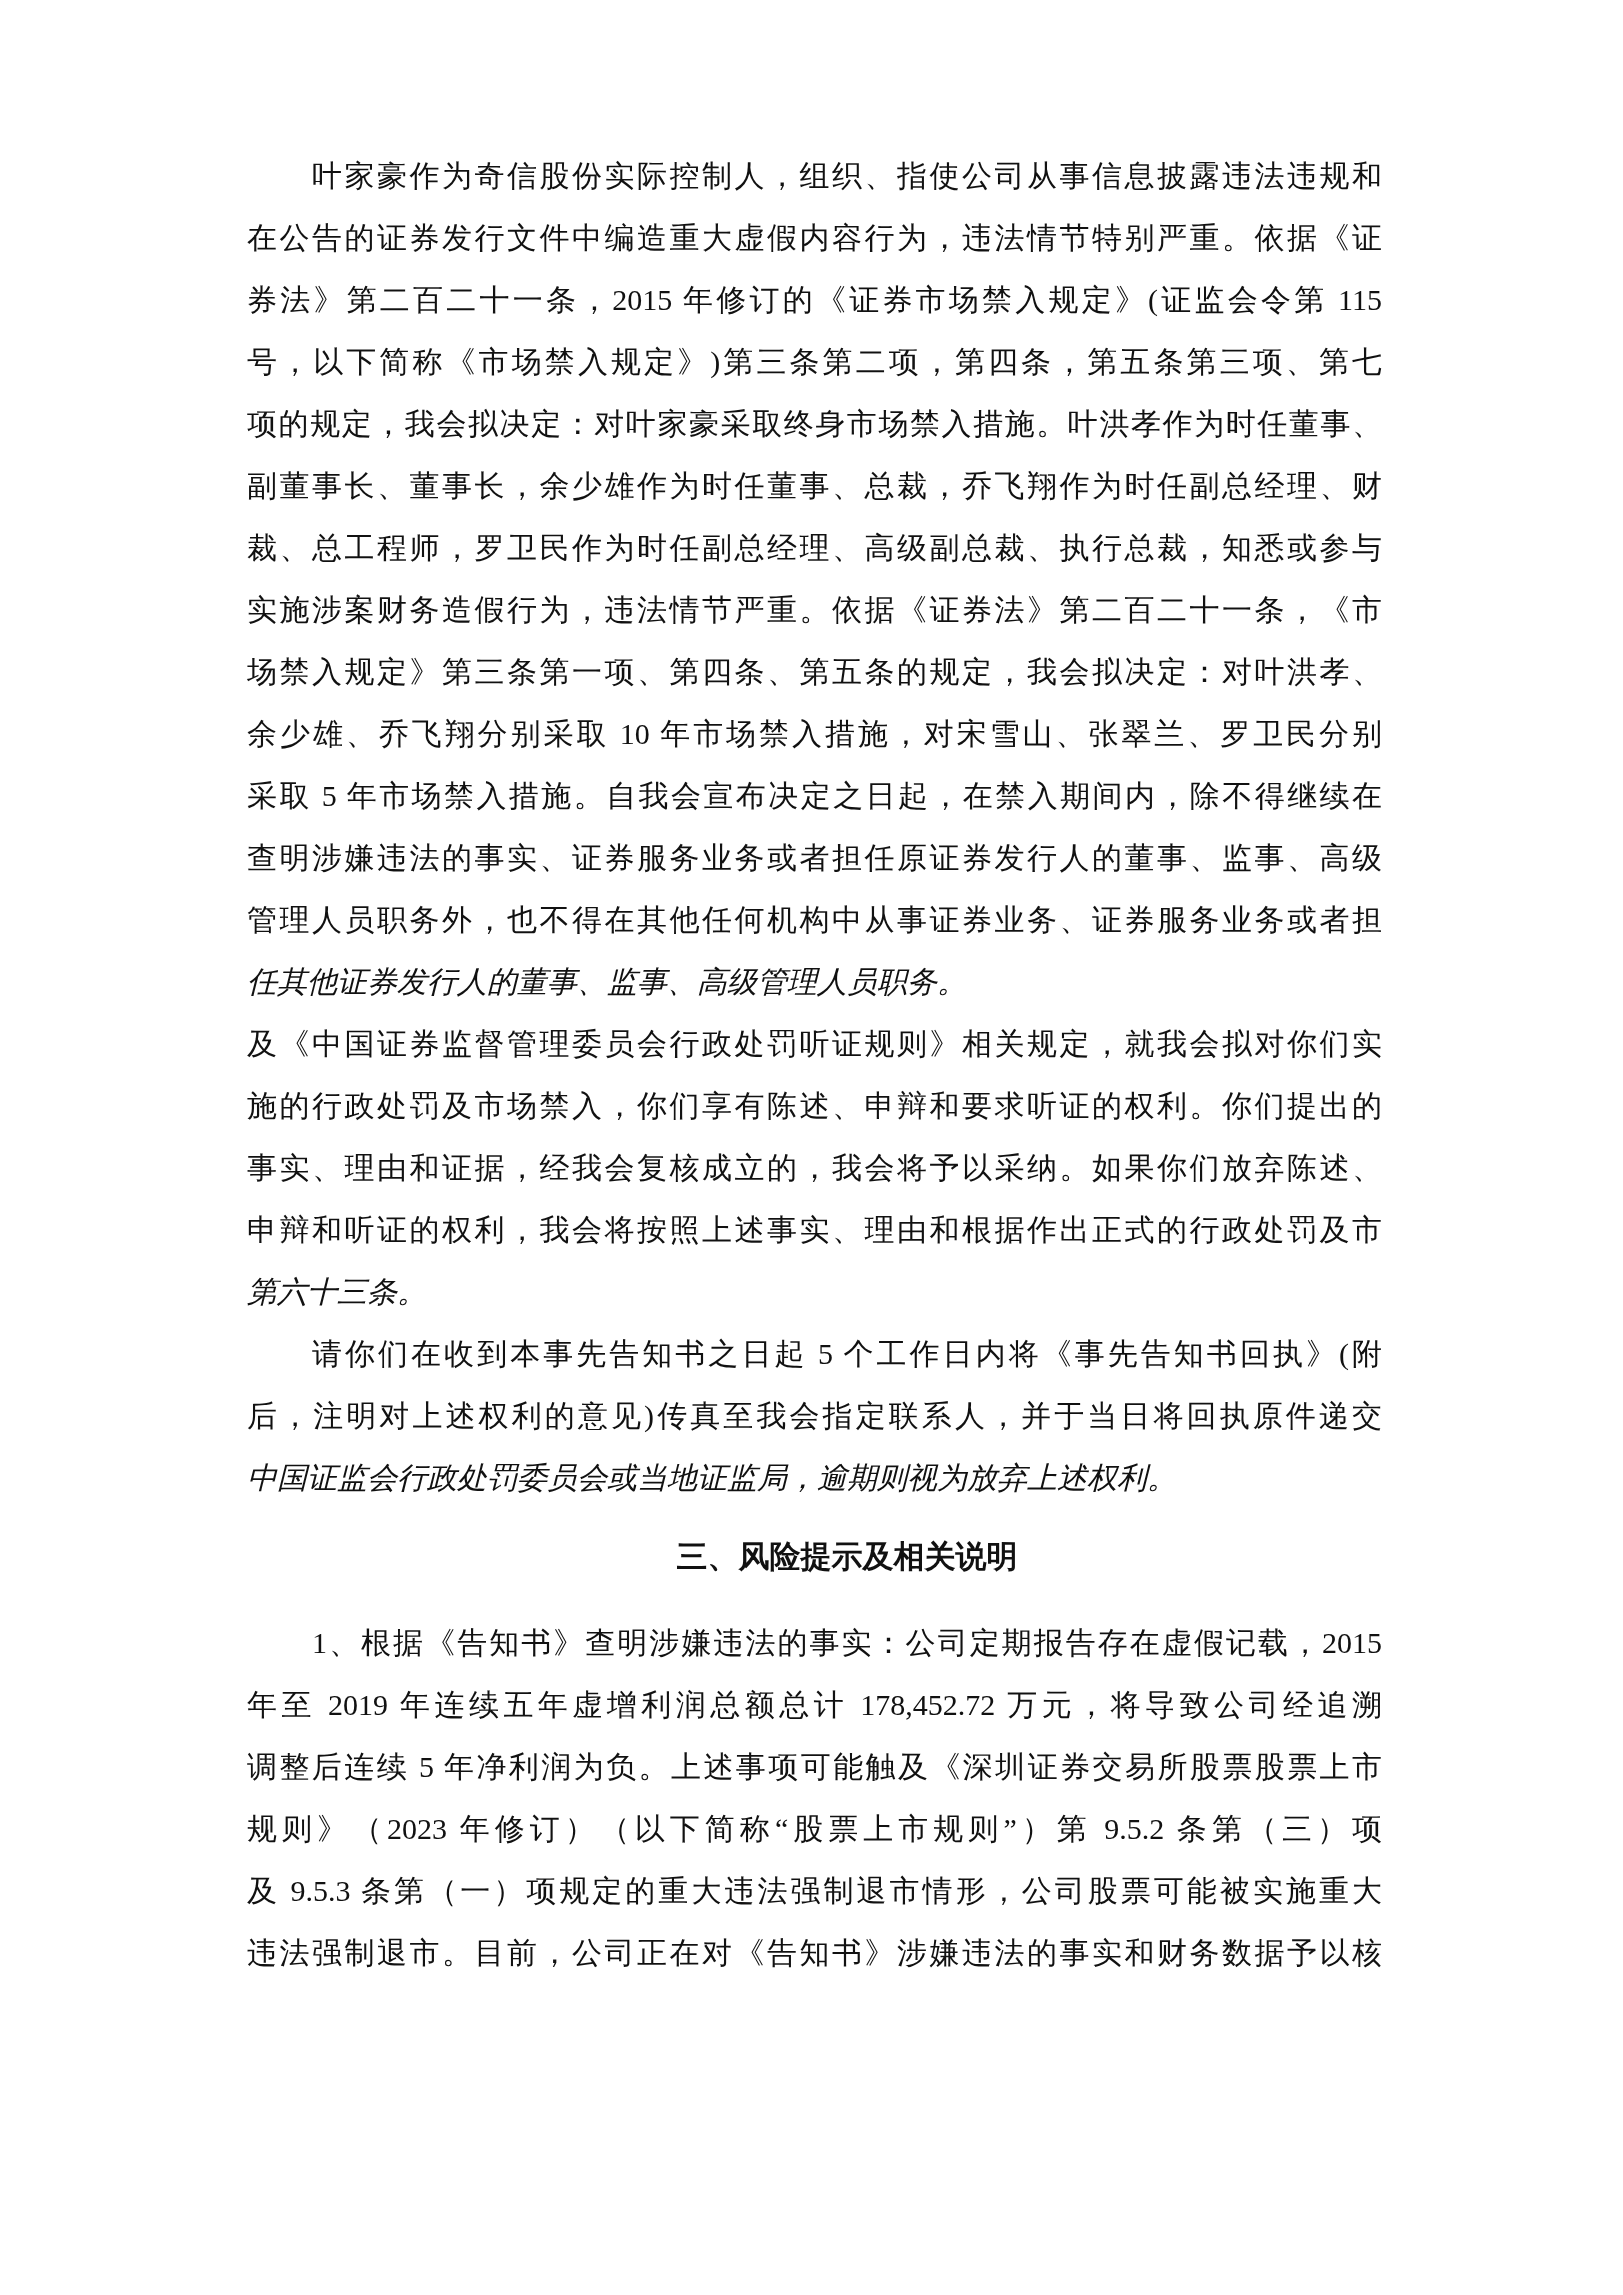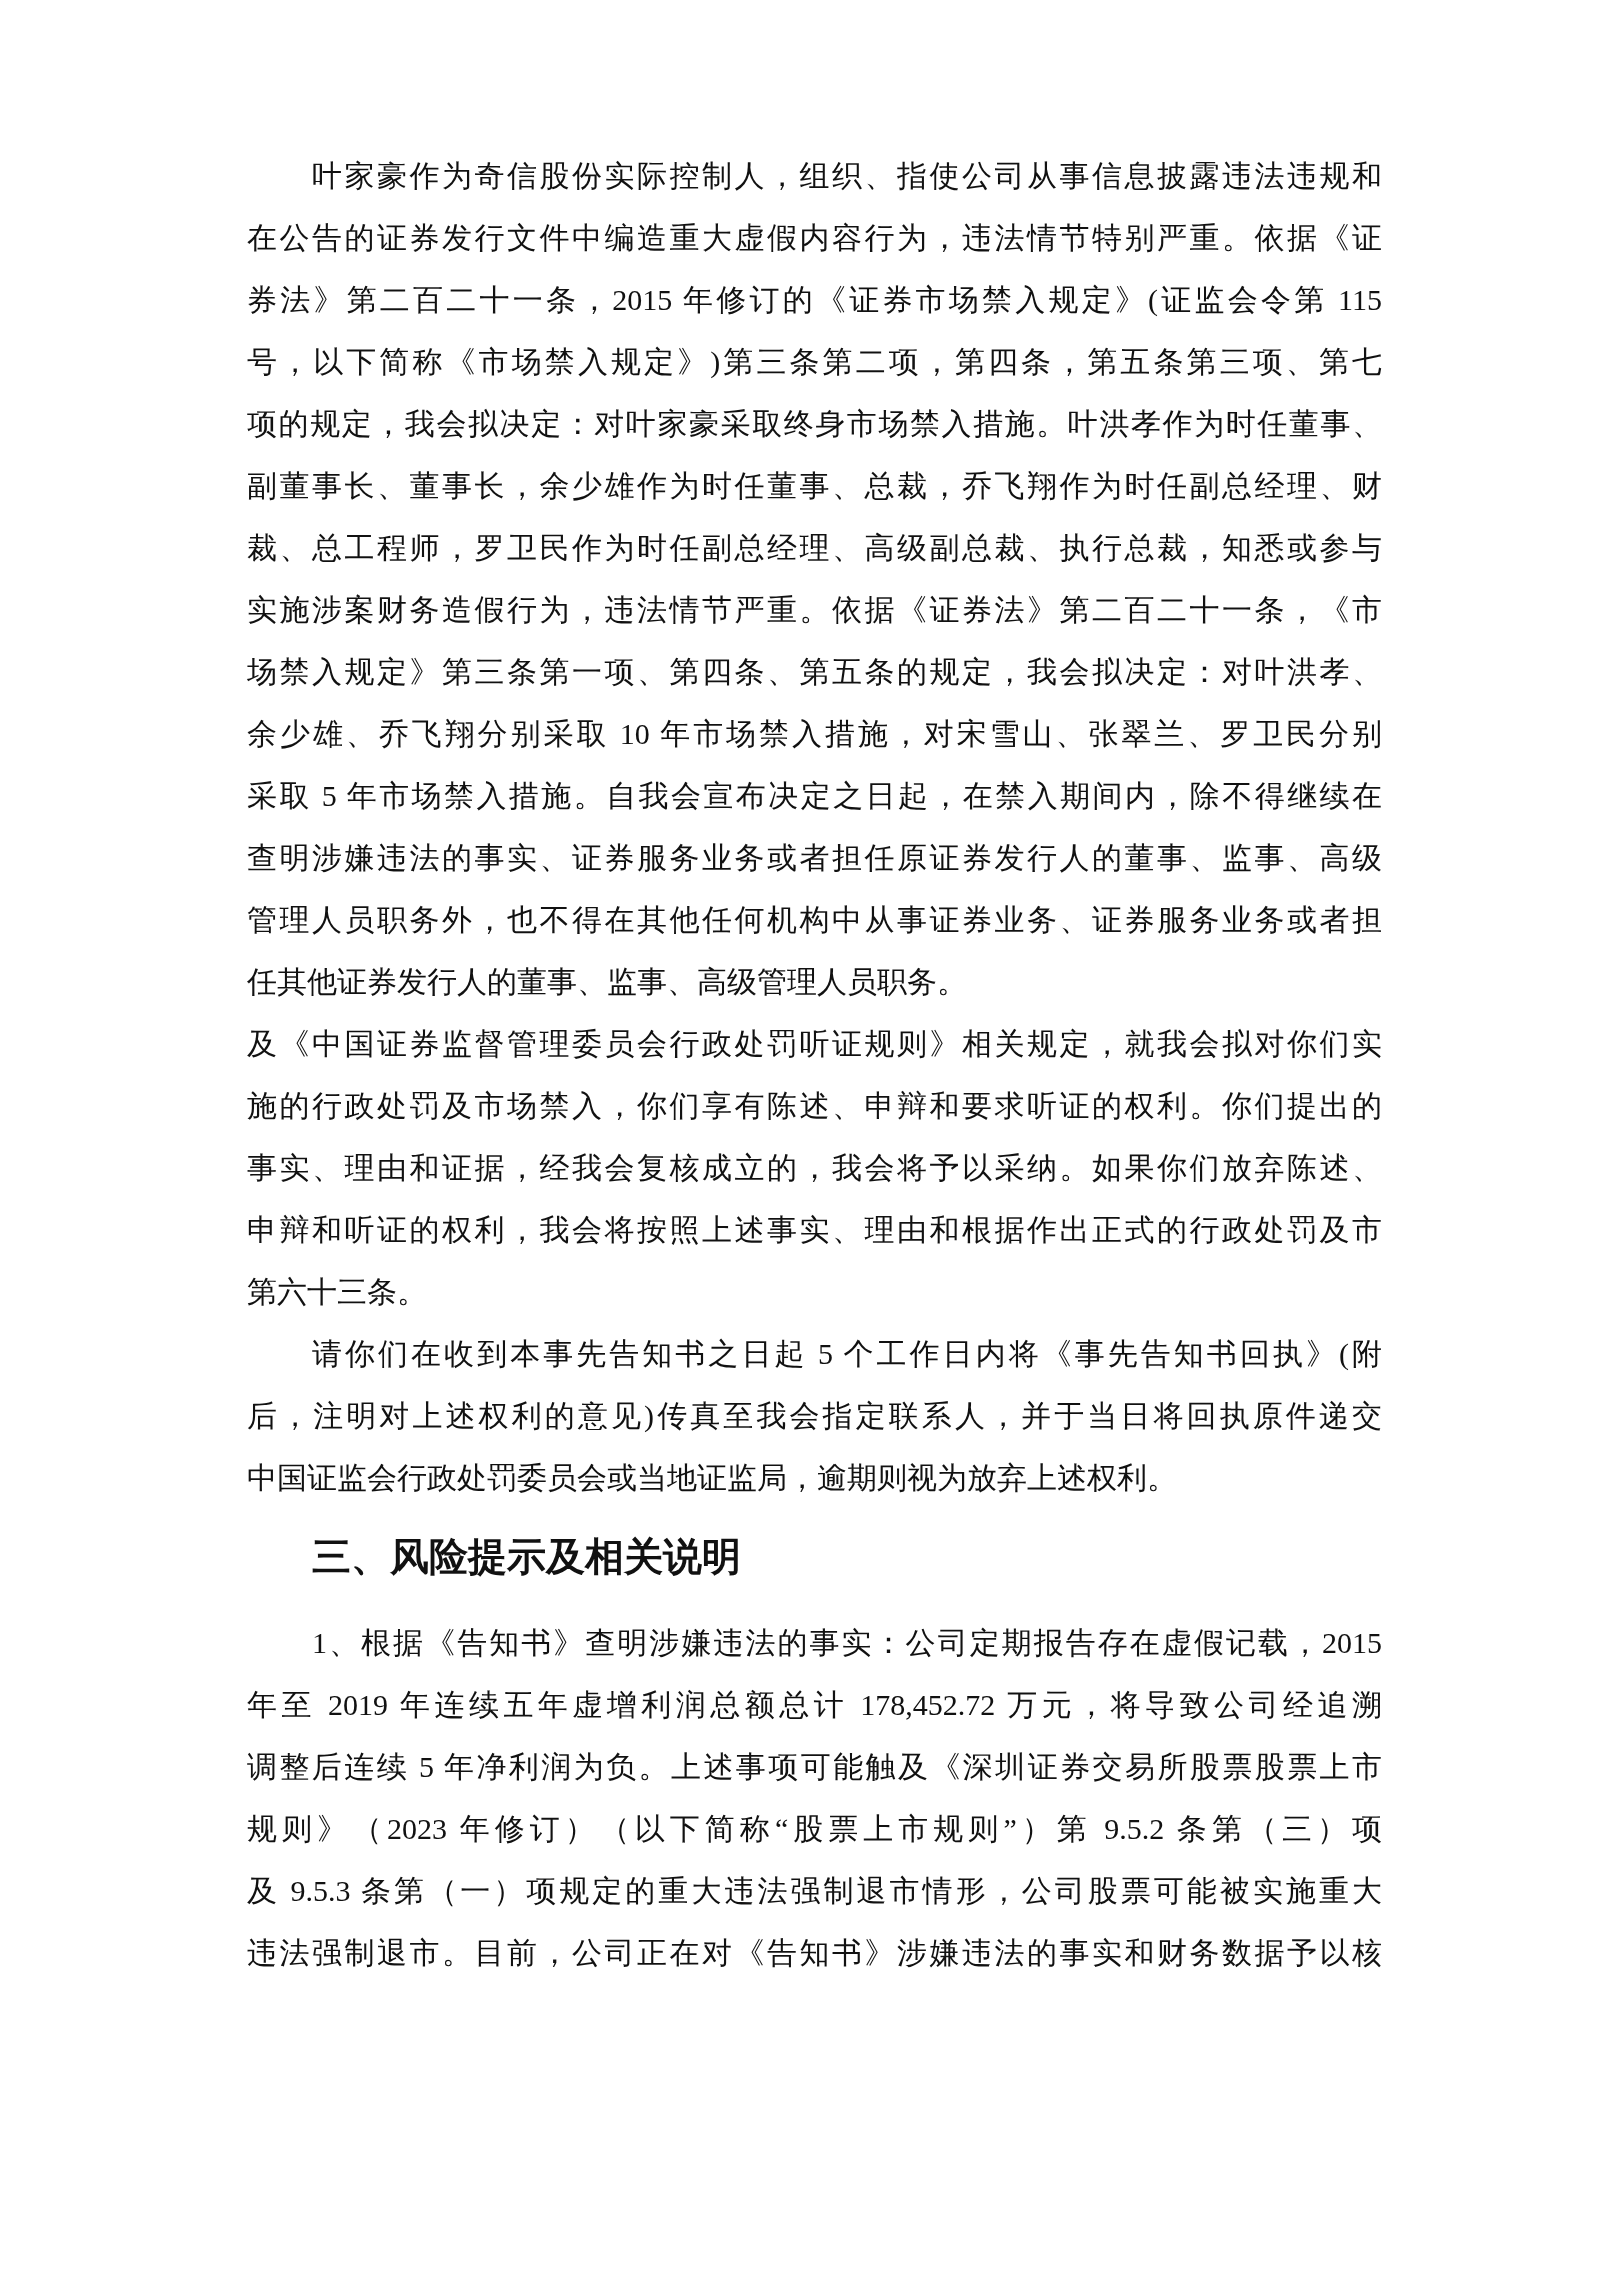--- a/index.html
+++ b/index.html
@@ -27,33 +27,34 @@
   }
   .line {
     height: 62px;
     text-align: justify;
     text-align-last: justify;
     white-space: normal;
   }
   .line.end {
     text-align: center;
     text-align-last: left;
+    font-style: italic;
   }
   .line.indent {
     text-indent: 65px;
   }
   .heading {
     height: 62px;
     line-height: 62px;
     font-weight: bold;
-    font-size: 39px;
+    font-size: 31px;
     text-indent: 65px;
     margin-top: 17px;
     margin-bottom: 24px;
-    text-align: left;
+    text-align: center;
   }
 </style>
 </head>
 <body>
 
 <div class="page">
   <div class="doc">
       <div class="line indent">叶家豪作为奇信股份实际控制人，组织、指使公司从事信息披露违法违规和</div>
       <div class="line">在公告的证券发行文件中编造重大虚假内容行为，违法情节特别严重。依据《证</div>
       <div class="line">券法》第二百二十一条，2015 年修订的《证券市场禁入规定》(证监会令第 115</div>

